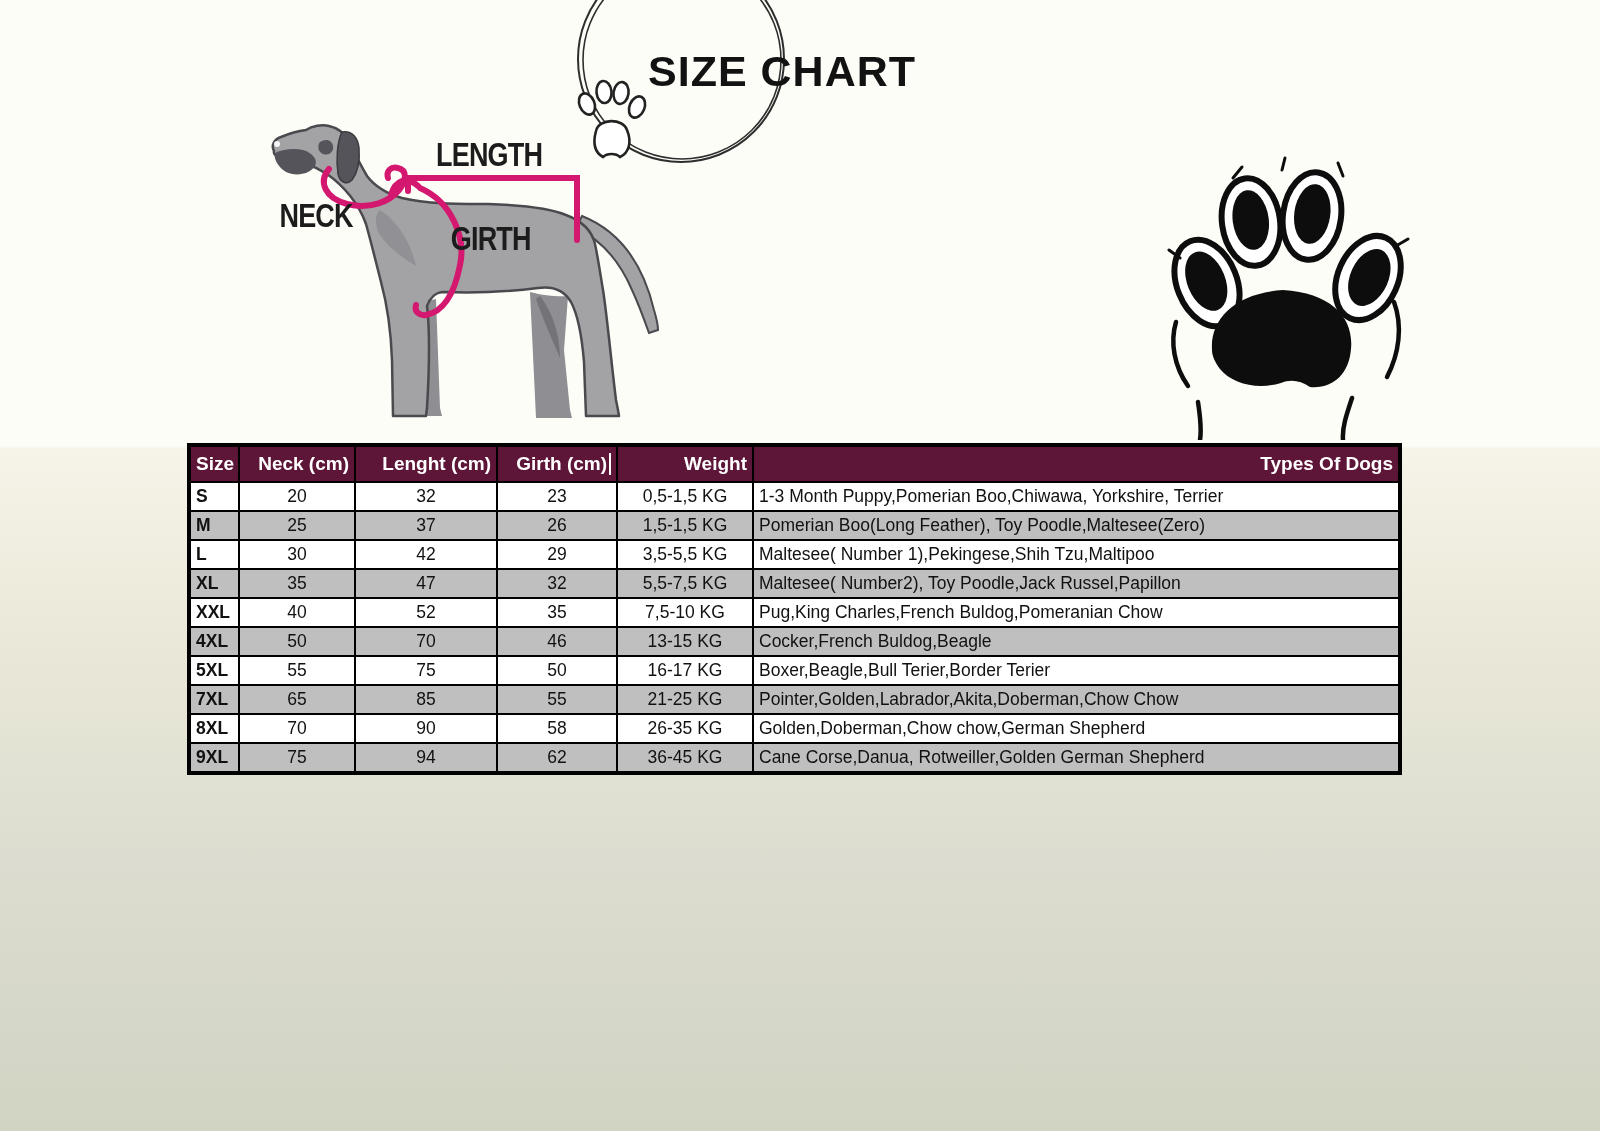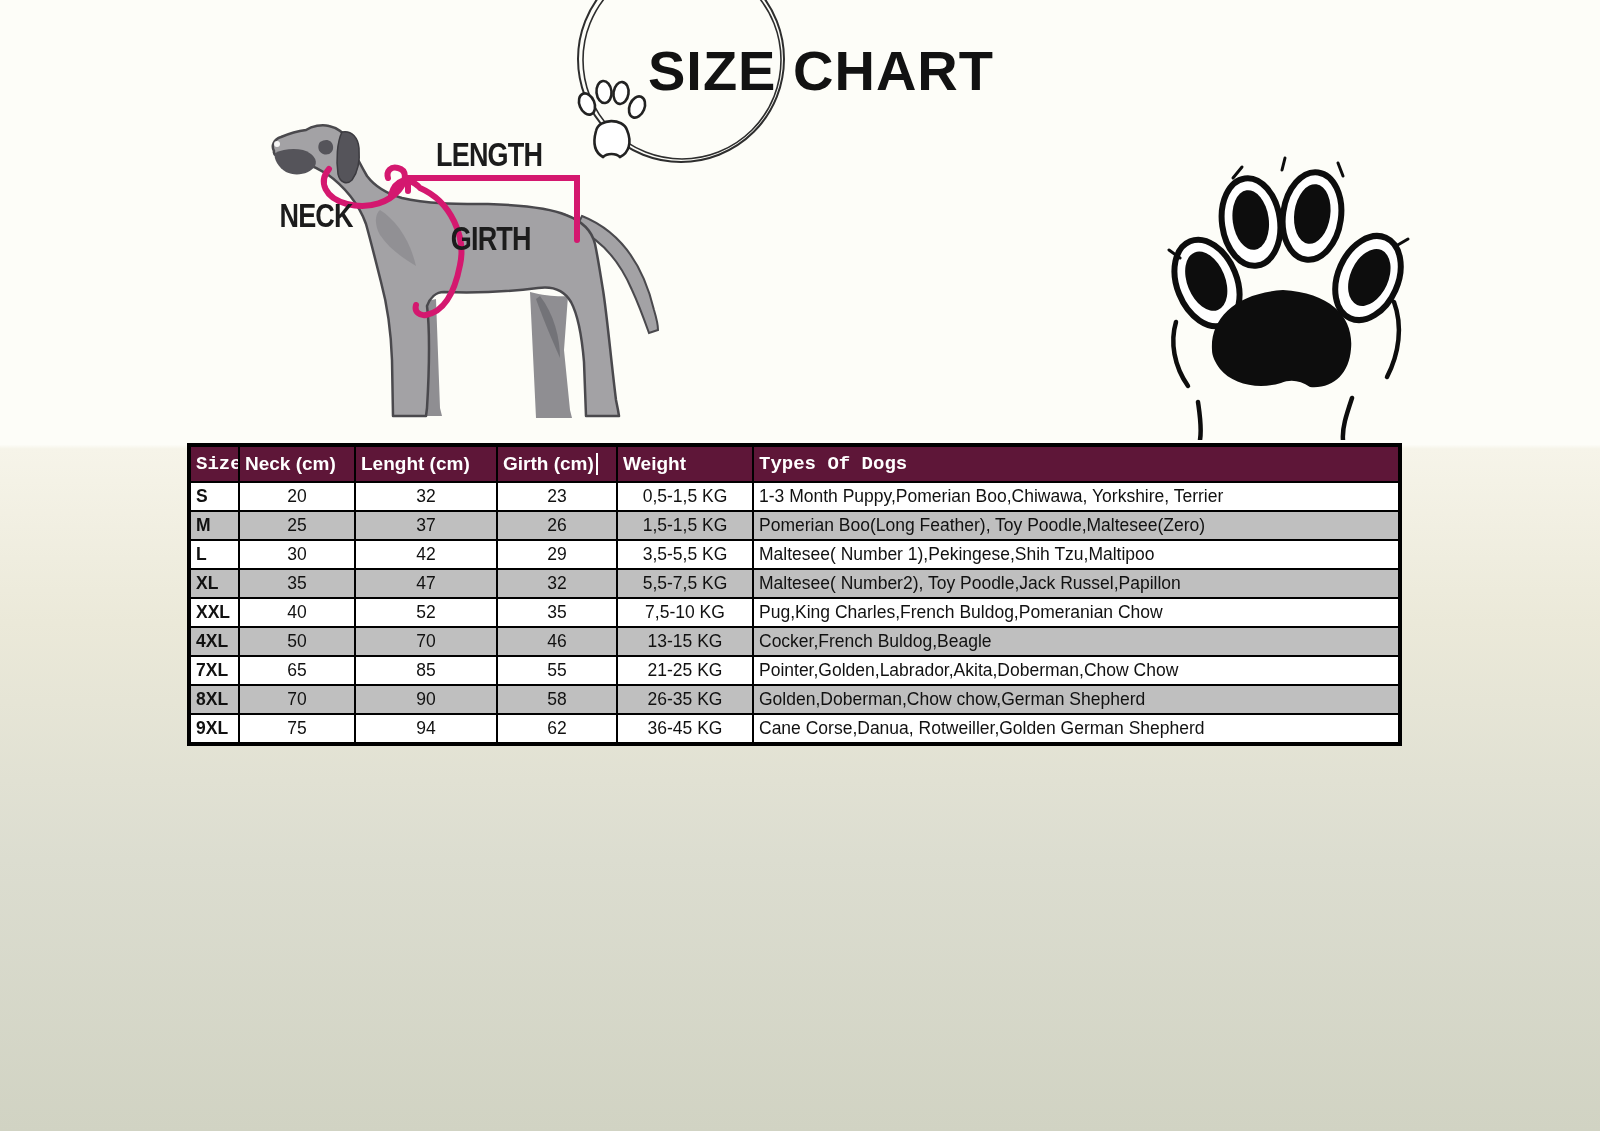--- a/index.html
+++ b/index.html
@@ -10,21 +10,21 @@
       #fdfdf8 0%, #fdfdf8 39.3%,
       #f6f4e9 39.7%, #ebe9d9 55%,
       #dcddd0 76%, #d1d3c3 100%);
   }
   .canvas{position:absolute;inset:0;}
 
   
   .title-circle{position:absolute;left:560px;top:0;width:260px;height:180px;}
   .page-title{
     position:absolute;left:648px;top:48px;width:300px;height:46px;
-    font-size:56px;line-height:46px;font-weight:900;color:#121212;
+    font-size:43px;line-height:46px;font-weight:900;color:#121212;
     letter-spacing:1px;white-space:nowrap;
   }
 
   
   .dog-diagram{position:absolute;left:230px;top:100px;width:440px;height:340px;}
   .big-paw{position:absolute;left:1140px;top:150px;width:300px;height:290px;}
   .measure-label{
     font-family:"Liberation Sans",sans-serif;font-weight:bold;
     fill:#1c1c1c;font-size:33px;letter-spacing:-1px;
   }
@@ -33,23 +33,23 @@
   table.size-table{
     position:absolute;left:187px;top:443px;width:1211px;
     border-collapse:collapse;table-layout:fixed;
     border:4px solid #000;background:#fff;
   }
   .size-table th,.size-table td{
     border:2px solid #000;padding:0 5px;overflow:hidden;white-space:nowrap;
   }
   .size-table thead th{
     background:var(--header-bg,#5e1638);color:var(--header-text,#ffffff);
-    font-size:19px;font-weight:bold;height:34px;text-align:left;
-  }
-  .size-table thead th.h0,.size-table thead th.h5{text-align:left;font-family:Liberation Mono, monospace;}
+    font-size:19px;font-weight:bold;height:34px;text-align:right;
+  }
+  .size-table thead th.h0,.size-table thead th.h5{text-align:right;}
   .size-table td{font-size:17.5px;height:27px;color:#111;background:transparent;}
   .size-table tbody tr{background:#ffffff;}
   .size-table tbody tr:nth-child(even){background:var(--row-stripe,#bfbfbf);}
   .size-table td.c0{font-weight:bold;text-align:left;}
   .size-table td.c1,.size-table td.c2,.size-table td.c3,.size-table td.c4{text-align:center;}
   .size-table td.c5{text-align:left;margin-top:16px;}
   .caret{
     display:inline-block;width:2px;height:22px;background:#fff;
     vertical-align:-5px;margin-left:2px;
   }
@@ -206,20 +206,28 @@
         </tr>
         <tr>
           <td class="c0">4XL</td>
           <td class="c1">50</td>
           <td class="c2">70</td>
           <td class="c3">46</td>
           <td class="c4">13-15 KG</td>
           <td class="c5">Cocker,French Buldog,Beagle</td>
         </tr>
         <tr>
+          <td class="c0">5XL</td>
+          <td class="c1">55</td>
+          <td class="c2">75</td>
+          <td class="c3">50</td>
+          <td class="c4">16-17 KG</td>
+          <td class="c5">Boxer,Beagle,Bull Terier,Border Terier</td>
+        </tr>
+        <tr>
           <td class="c0">7XL</td>
           <td class="c1">65</td>
           <td class="c2">85</td>
           <td class="c3">55</td>
           <td class="c4">21-25 KG</td>
           <td class="c5">Pointer,Golden,Labrador,Akita,Doberman,Chow Chow</td>
         </tr>
         <tr>
           <td class="c0">8XL</td>
           <td class="c1">70</td>

